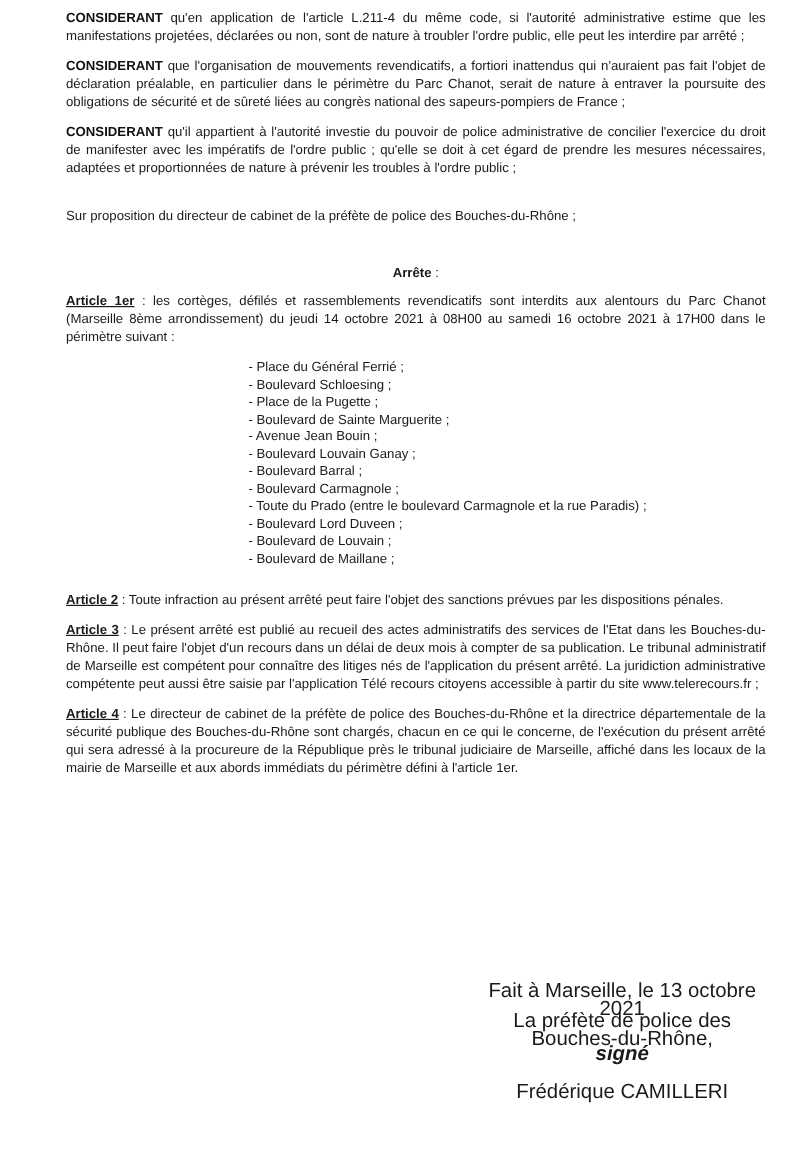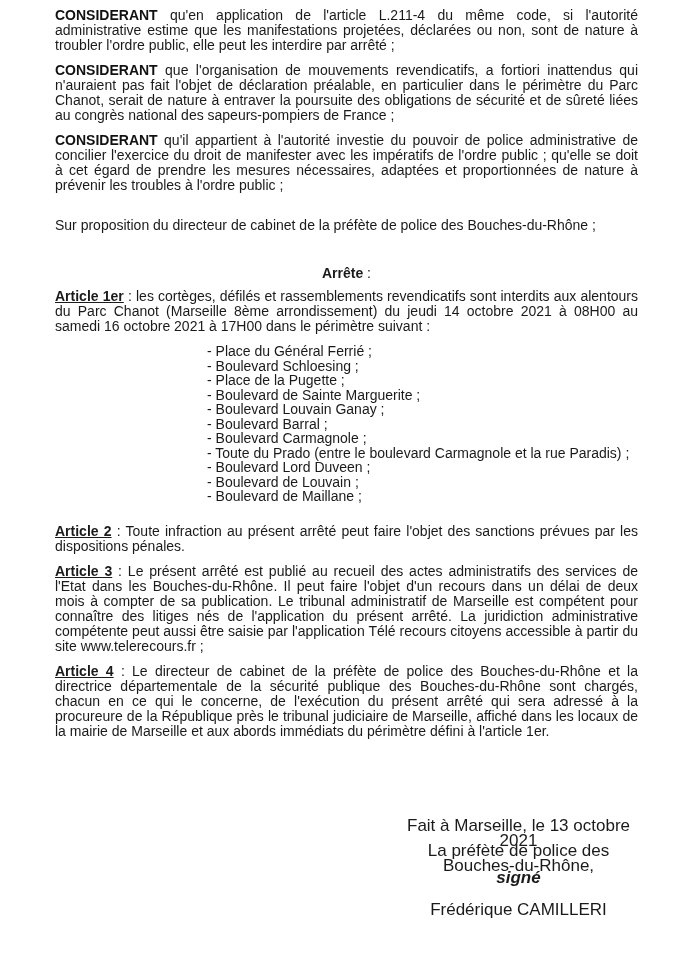--- a/index.html
+++ b/index.html
@@ -13,21 +13,21 @@
       overflow: hidden;
       position: relative;
       font-family: "Liberation Sans", sans-serif;
       color: #1a1a1a;
     }
     .page {
       position: absolute;
       left: 55px;
       top: 8px;
       width: 583px;
-      font-size: 14px;
+      font-size: 11px;
       line-height: 15px;
     }
     .para {
       margin: 0 0 10px 0;
       text-align: justify;
     }
     .para b { font-weight: bold; color: #111; }
     .art-label {
       font-weight: bold;
       text-decoration: underline;
@@ -78,20 +78,21 @@
 
   <p class="arrete"><span class="title">Arrête</span><span> :</span></p>
 
   <p class="para" style="margin-bottom:0"><span class="art-label">Article 1er</span><span> : les cortèges, défilés et rassemblements revendicatifs sont interdits aux alentours du Parc Chanot (Marseille 8ème arrondissement) du jeudi 14 octobre 2021 à 08H00 au samedi 16 octobre 2021 à 17H00 dans le périmètre suivant :</span></p>
 
   <ul class="street-list">
     <li>- Place du Général Ferrié ;</li>
     <li>- Boulevard Schloesing ;</li>
     <li>- Place de la Pugette ;</li>
     <li>- Boulevard de Sainte Marguerite ;</li>
+    <li>- Avenue Jean Bouin ;</li>
     <li>- Boulevard Louvain Ganay ;</li>
     <li>- Boulevard Barral ;</li>
     <li>- Boulevard Carmagnole ;</li>
     <li>- Toute du Prado (entre le boulevard Carmagnole et la rue Paradis) ;</li>
     <li>- Boulevard Lord Duveen ;</li>
     <li>- Boulevard de Louvain ;</li>
     <li>- Boulevard de Maillane ;</li>
   </ul>
 
   <div class="gap" style="height:6px"></div>

